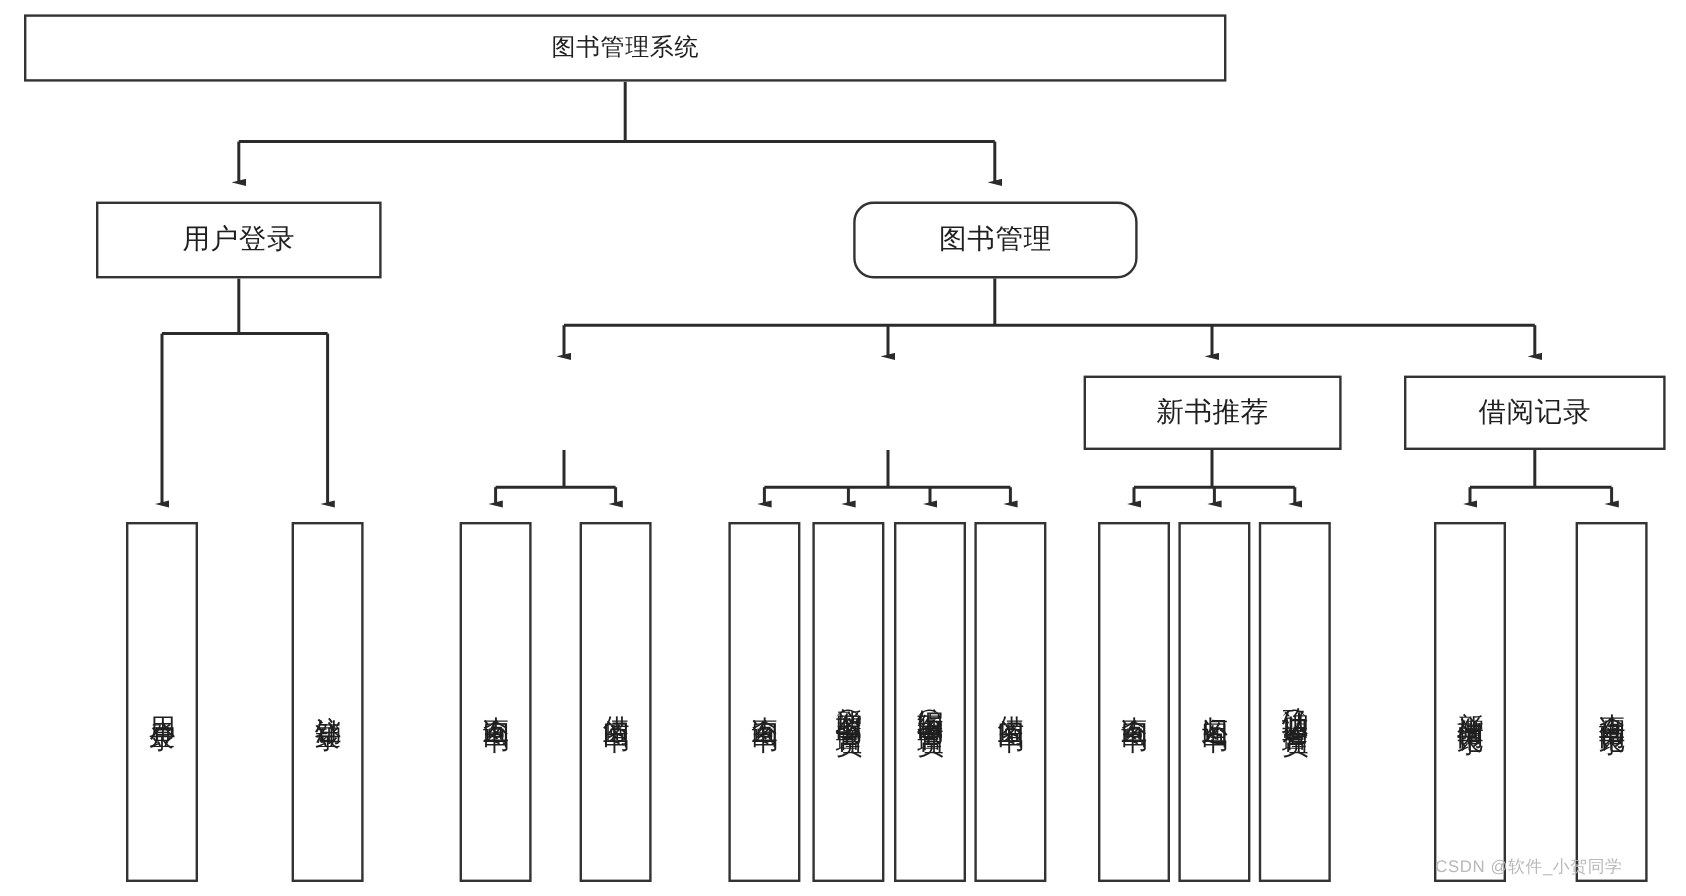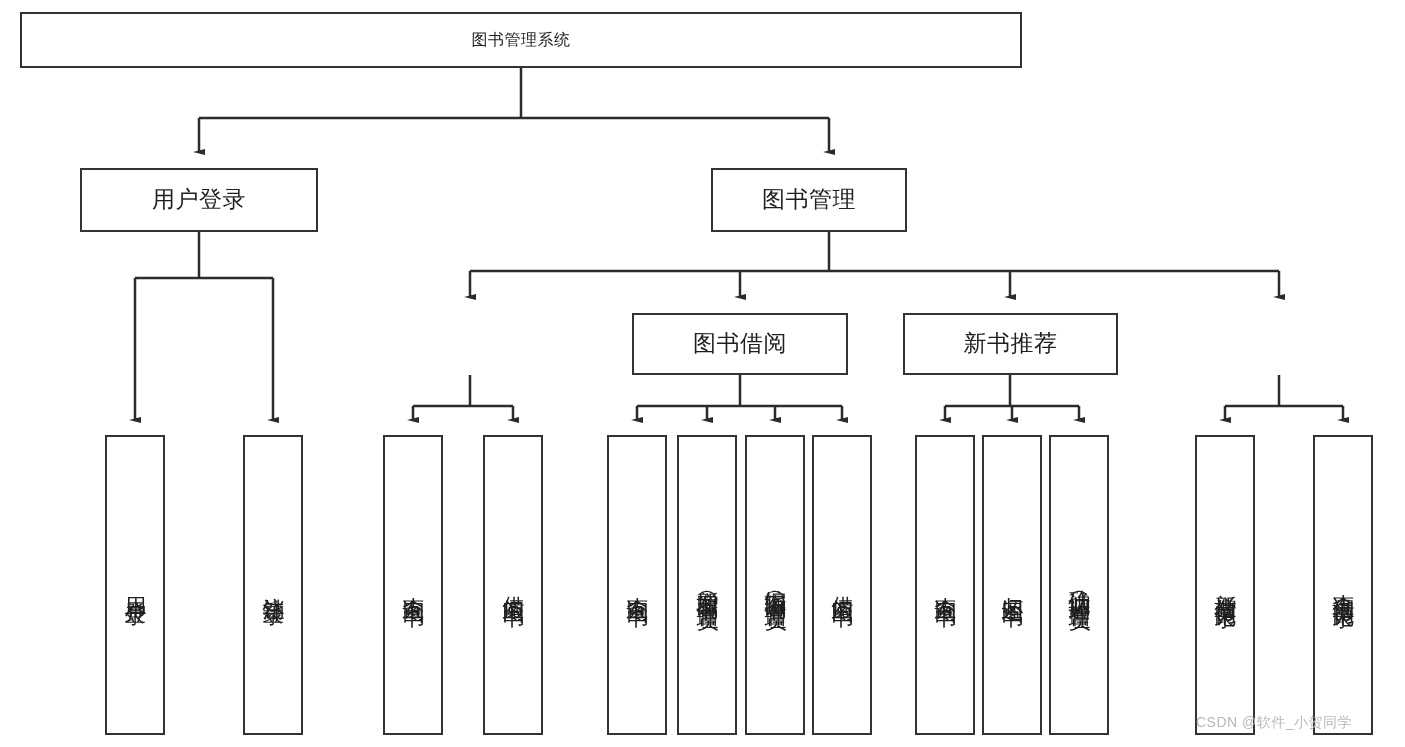--- a/index.html
+++ b/index.html
@@ -43,21 +43,21 @@
     color: #1f1f1f;
     letter-spacing: 0.5px;
   }
   
   .node.h .label {
     font-size: 23px;
     line-height: 1.1;
     white-space: nowrap;
   }
   .node.root .label {
-    font-size: 16px;
+    font-size: 20px;
   }
   
   .node.v {
     align-items: center;
     justify-content: center;
   }
   .node.v .label {
     writing-mode: vertical-rl;
     text-orientation: upright;
     font-size: 22px;
@@ -133,33 +133,33 @@
   </svg>
 
   <div class="node h root" style="left:20px; top:12px; width:1002px; height:56px;">
     <span class="label">图书管理系统</span>
   </div>
 
   <div class="node h" style="left:80px; top:168px; width:238px; height:64px;">
     <span class="label">用户登录</span>
   </div>
 
-  <div class="node h" style="left:711px; top:168px; width:196px; height:64px;">
+  <div class="node h" style="left:711px; top:168px; width:237px; height:64px;border-radius:17px;">
     <span class="label">图书管理</span>
   </div>
 
 
-  <div class="node h" style="left:632px; top:313px; width:216px; height:62px;">
-    <span class="label">图书借阅</span>
-  </div>
 
   <div class="node h" style="left:903px; top:313px; width:215px; height:62px;">
     <span class="label">新书推荐</span>
   </div>
 
+  <div class="node h" style="left:1170px; top:313px; width:218px; height:62px;">
+    <span class="label">借阅记录</span>
+  </div>
 
   <div class="node v" style="left:105px; top:435px; width:60px; height:300px;">
     <span class="label">用户登录</span>
   </div>
 
   <div class="node v" style="left:243px; top:435px; width:60px; height:300px;">
     <span class="label">注销登录</span>
   </div>
 
   <div class="node v" style="left:383px; top:435px; width:60px; height:300px;">

